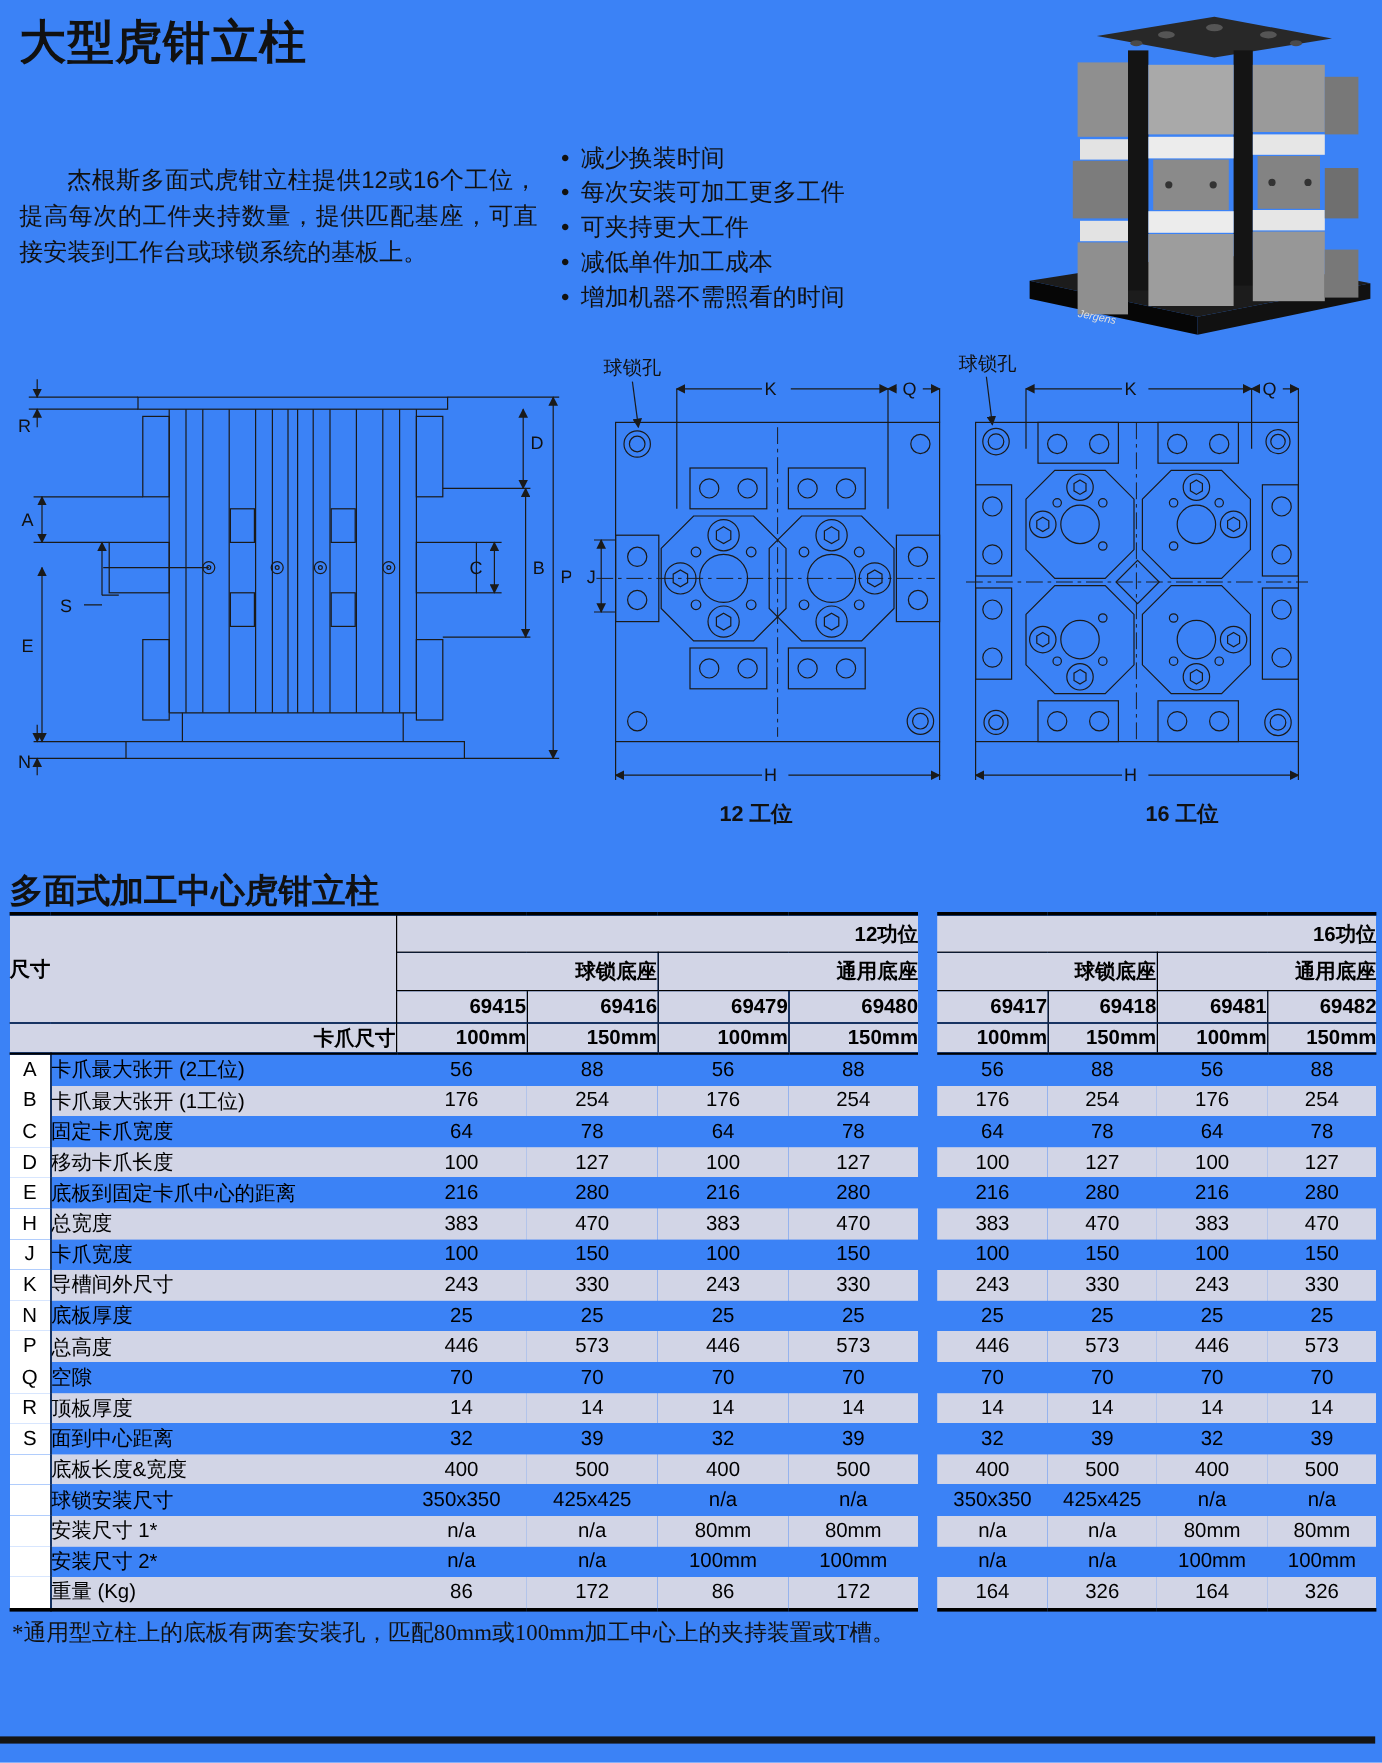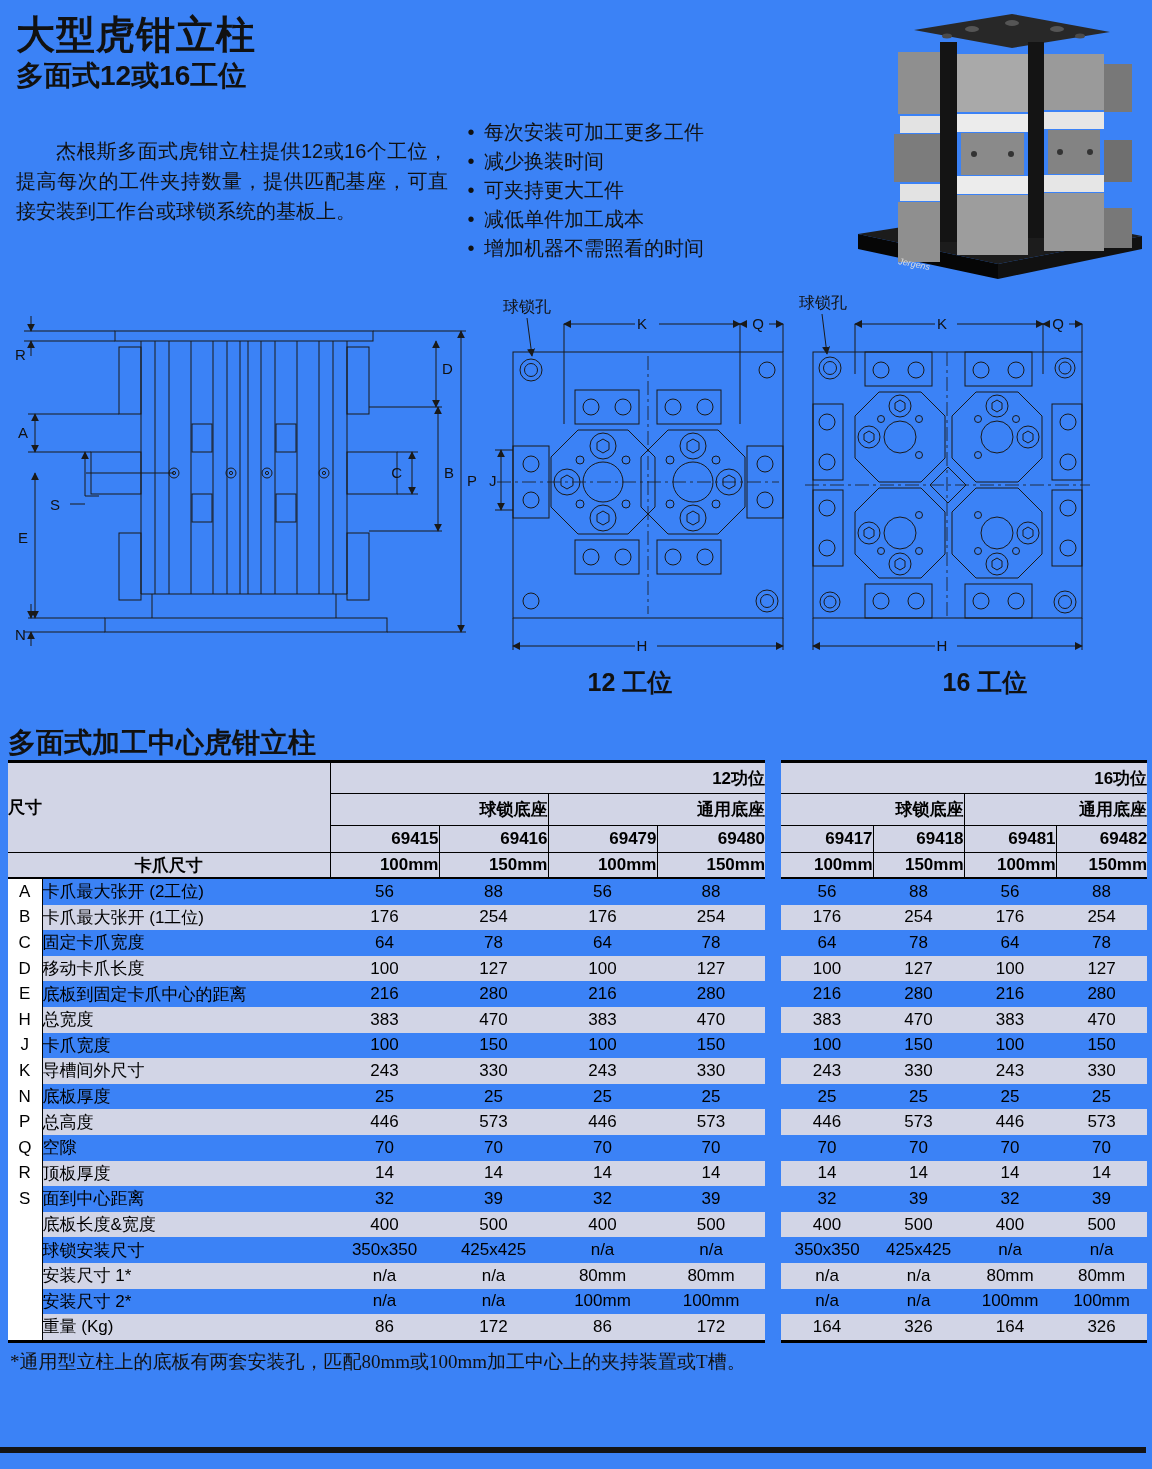--- a/index.html
+++ b/index.html
@@ -20,37 +20,37 @@
   
   .dwg{position:absolute;}
   .dwg-front{left:4px;top:306px;width:472px;height:342px;}
   .dwg-12{left:487px;top:294px;width:302px;height:372px;}
   .dwg-16{left:795px;top:294px;width:357px;height:372px;}
   .dwg line,.dwg rect,.dwg circle,.dwg polygon,.dwg polyline,.dwg path{stroke:#1a1a1a;fill:none;stroke-width:1;}
   .dwg text{stroke:none;fill:#111;font-size:15px;font-family:"Liberation Sans",sans-serif;}
   .dwg .cjk{font-size:16px;}
   .dwg .dim{stroke-width:1;}
   .dwg .dash{stroke-dasharray:14 4 3 4;stroke-width:0.8;}
-  .caption{position:absolute;top:666px;width:120px;text-align:center;font-size:25px;font-weight:bold;}
+  .caption{position:absolute;top:666px;width:120px;text-align:center;font-size:18px;font-weight:bold;}
   .cap12{left:570px;}
   .cap16{left:925px;}
 
   
   .section-title{position:absolute;left:8px;top:724px;font-size:28px;font-weight:bold;}
   .tables{position:absolute;left:8px;top:760px;display:flex;gap:16px;align-items:flex-start;}
   table.spec{border-collapse:collapse;table-layout:fixed;border-top:3px solid #000;border-bottom:3px solid #000;}
   table.spec td{padding:0;height:25.6px;font-size:17px;color:#000;overflow:hidden;white-space:nowrap;}
   .t12{width:757px;}
   .t16{width:366px;}
   td.hd{background:#d2d5e6;font-weight:bold;text-align:right;}
   td.vb{border-left:1px solid #000;}
   td.hbot{border-bottom:1px solid #000;}
   td.thickbot{border-bottom:2px solid #000;}
   td.size-hd{text-align:left;padding-left:16px;font-size:18px;}
-  td.jawlbl{text-align:center;padding-right:14px;border-top:1px solid #000;}
+  td.jawlbl{text-align:right;padding-right:14px;border-top:1px solid #000;}
   tr.hr1 td{height:30px;}
   tr.hr2 td{height:31px;}
   tr.hr3 td{height:26px;margin-left:44px;}
   tr.hr4 td{height:24px;}
   td.letter{text-align:center;font-size:19px;border-right:1px solid #000;background:#fff;}
   td.rlabel{padding-left:8px;}
   td.val{text-align:center;}
   tr.band td.rlabel,tr.band td.val{background:#d2d5e6;}
 
   
@@ -66,25 +66,24 @@
 
   <svg width="0" height="0" style="position:absolute" aria-hidden="true">
     <defs>
       <marker id="ar" viewBox="0 0 10 10" refX="9" refY="5" markerWidth="8" markerHeight="8" orient="auto-start-reverse">
         <path d="M0 0 L10 5 L0 10 z" fill="#1a1a1a" stroke="none"></path>
       </marker>
     </defs>
   </svg>
 
   <div class="title">大型虎钳立柱</div>
-  <div class="subtitle">多面式12或16工位</div>
   <p class="intro">杰根斯多面式虎钳立柱提供12或16个工位，提高每次的工件夹持数量，提供匹配基座，可直接安装到工作台或球锁系统的基板上。</p>
   <ul class="features">
+      <li>减少换装时间</li>
       <li>每次安装可加工更多工件</li>
-      <li>减少换装时间</li>
       <li>可夹持更大工件</li>
       <li>减低单件加工成本</li>
       <li>增加机器不需照看的时间</li>
     </ul>
 
   <div class="photo">
     <svg width="300" height="284" viewBox="0 0 300 284">
 
       <polygon points="6,232 146,262 290,234 158,208" fill="#1c1c1c" stroke="none"></polygon>
       <polygon points="6,232 146,262 146,277 6,247" fill="#060606" stroke="none"></polygon>

